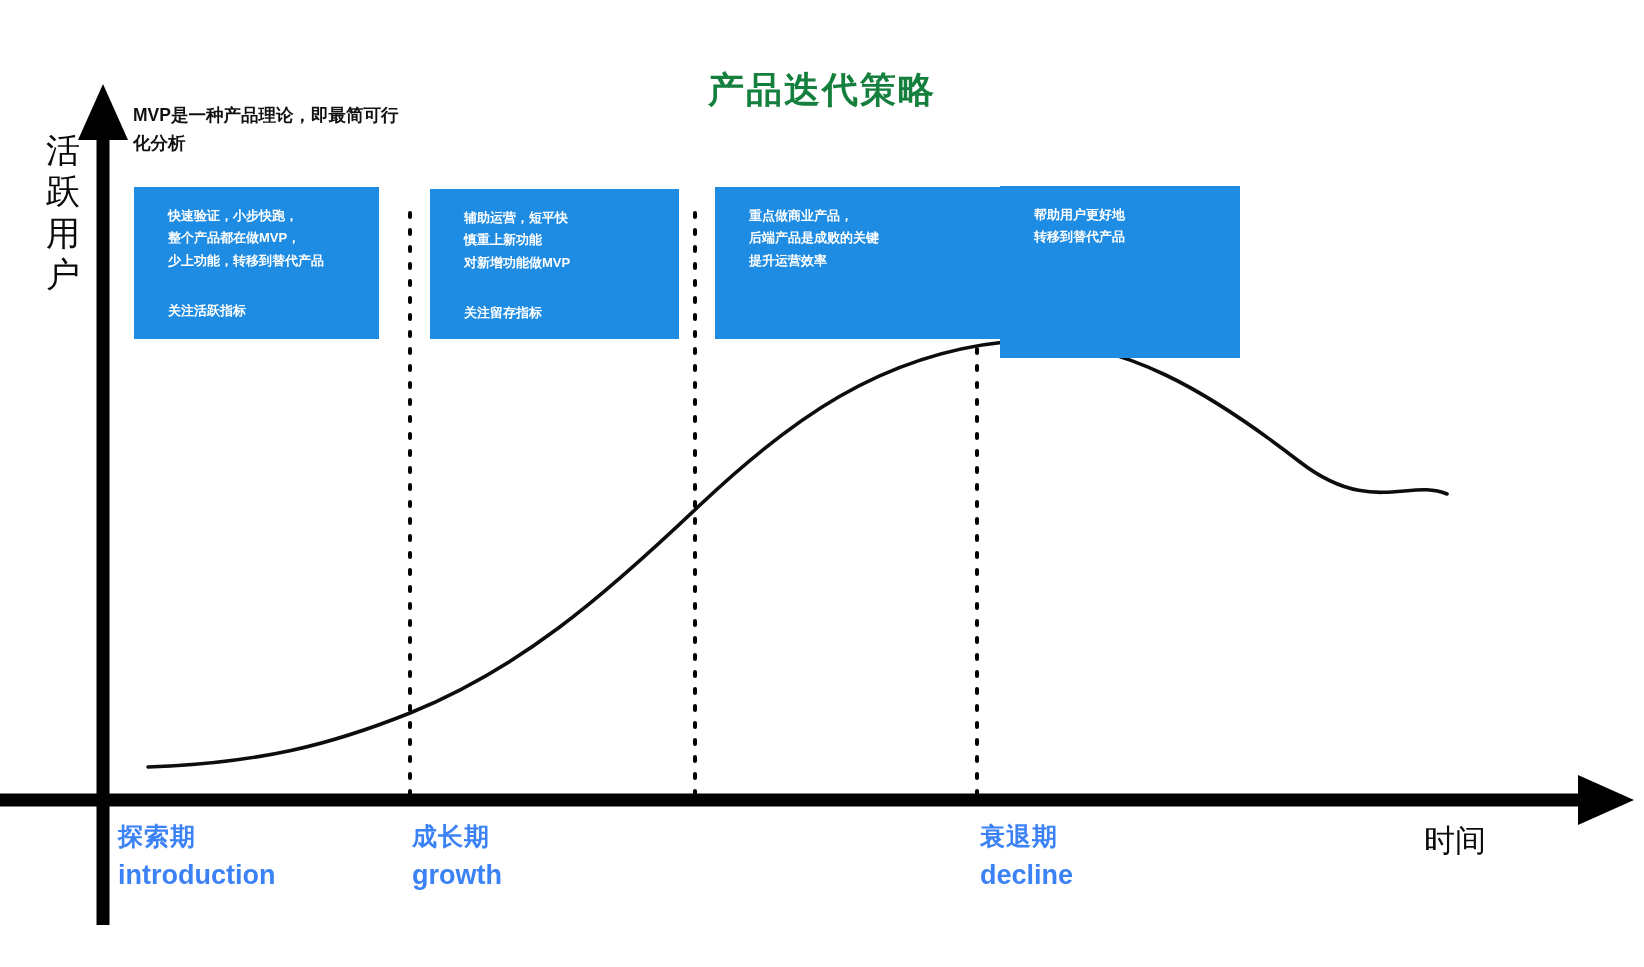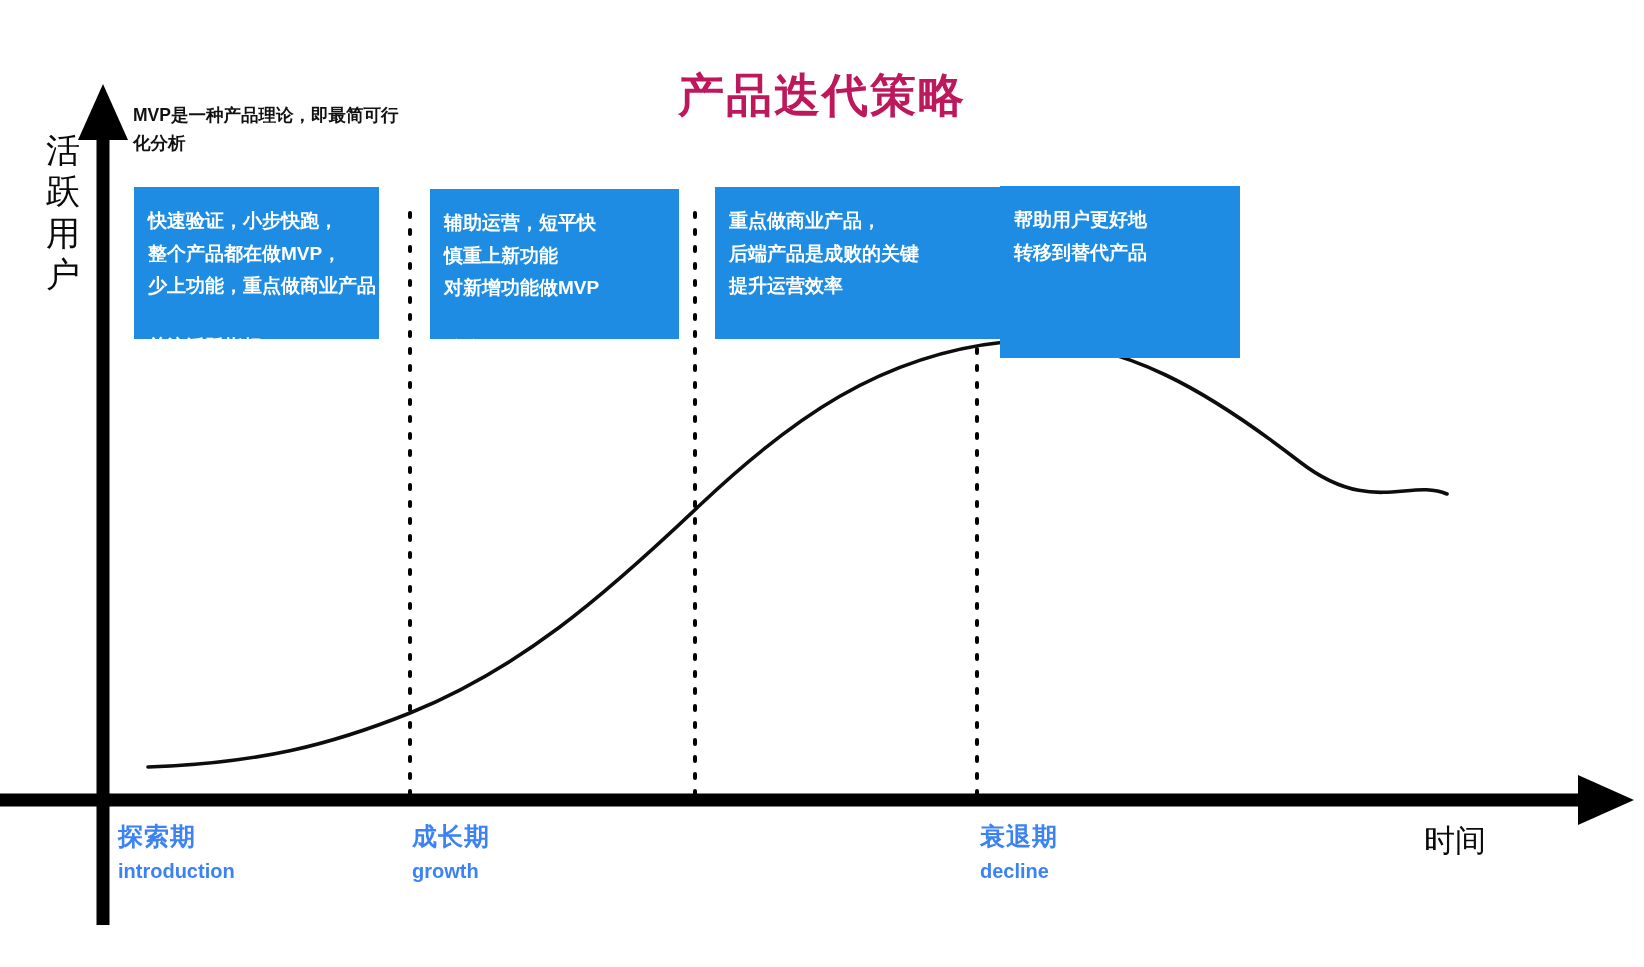--- a/index.html
+++ b/index.html
@@ -18,23 +18,23 @@
     overflow: hidden;
   }
 
   
   .chart-title {
     position: absolute;
     left: 0;
     top: 70px;
     width: 1644px;
     text-align: center;
-    font-size: 46px;
-    font-weight: bold;
-    color: #be185d;
+    font-size: 36px;
+    font-weight: bold;
+    color: #15803d;
     letter-spacing: 2px;
     line-height: 1.1;
   }
 
   
   .axis-svg {
     position: absolute;
     left: 0;
     top: 0;
     width: 1644px;
@@ -76,25 +76,25 @@
     font-weight: bold;
     color: #111111;
     line-height: 1.62;
   }
 
   
   .stage-box {
     position: absolute;
     background: #1f8ce3;
     color: #ffffff;
-    font-size: 19px;
+    font-size: 13px;
     font-weight: bold;
     line-height: 1.72;
     box-sizing: border-box;
-    padding: 18px 0 0 14px;
+    padding: 18px 0 0 34px;
   }
   .stage-box .blines { }
   .stage-box .blines span { display: block; white-space: nowrap; }
   .stage-box .metric {
     display: block;
     margin-top: 28px;
     white-space: nowrap;
   }
 
   
@@ -104,21 +104,21 @@
   }
   .phase-label .cn {
     display: block;
     font-size: 25px;
     font-weight: bold;
     line-height: 1.32;
     letter-spacing: 1px;
   }
   .phase-label .en {
     display: block;
-    font-size: 20px;
+    font-size: 27px;
     font-weight: bold;
     line-height: 1.3;
     margin-top: 5px;
   }
 </style>
 </head>
 <body>
 
 <div id="stage">
 
@@ -154,21 +154,21 @@
   </div>
 
   <div class="x-axis-label">时间</div>
 
   <div class="mvp-note">MVP是一种产品理论，即最简可行化分析</div>
 
   <div class="stage-box" style="left:134px; top:187px; width:245px; height:152px;">
     <div class="blines">
       <span>快速验证，小步快跑，</span>
       <span>整个产品都在做MVP，</span>
-      <span>少上功能，重点做商业产品</span>
+      <span>少上功能，转移到替代产品</span>
     </div>
     <span class="metric">关注活跃指标</span>
   </div>
 
   <div class="stage-box" style="left:430px; top:189px; width:249px; height:150px;">
     <div class="blines">
       <span>辅助运营，短平快</span>
       <span>慎重上新功能</span>
       <span>对新增功能做MVP</span>
     </div>

